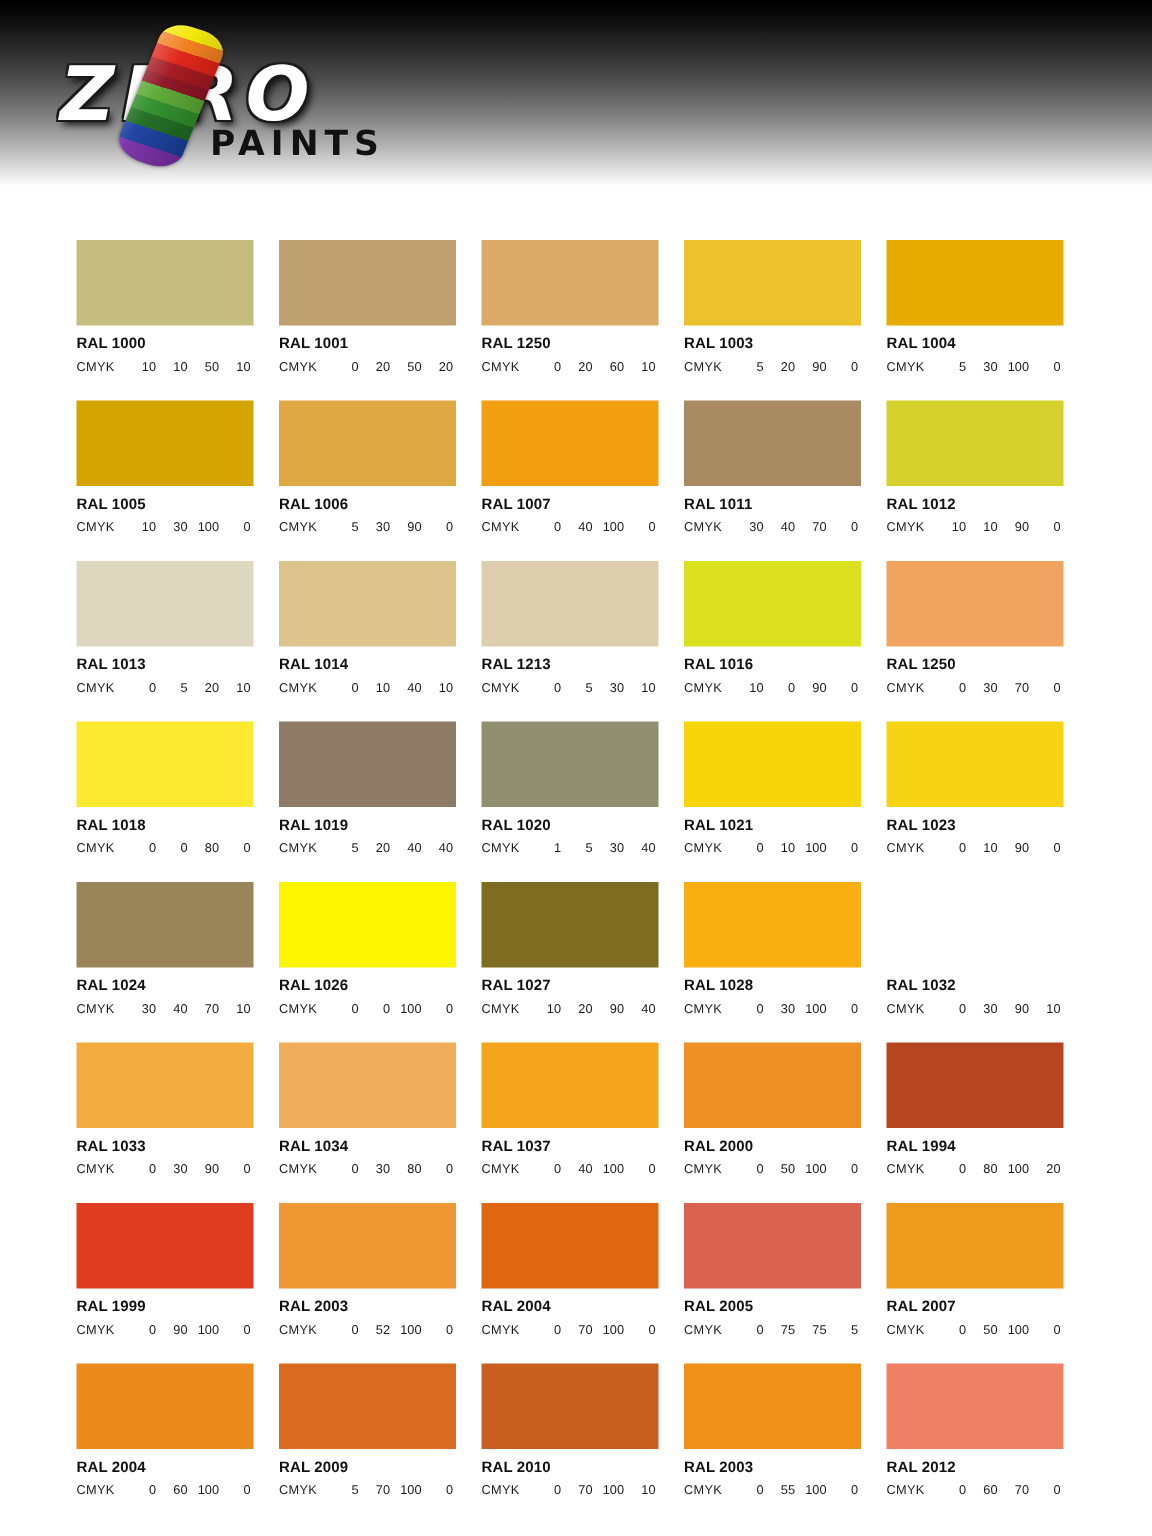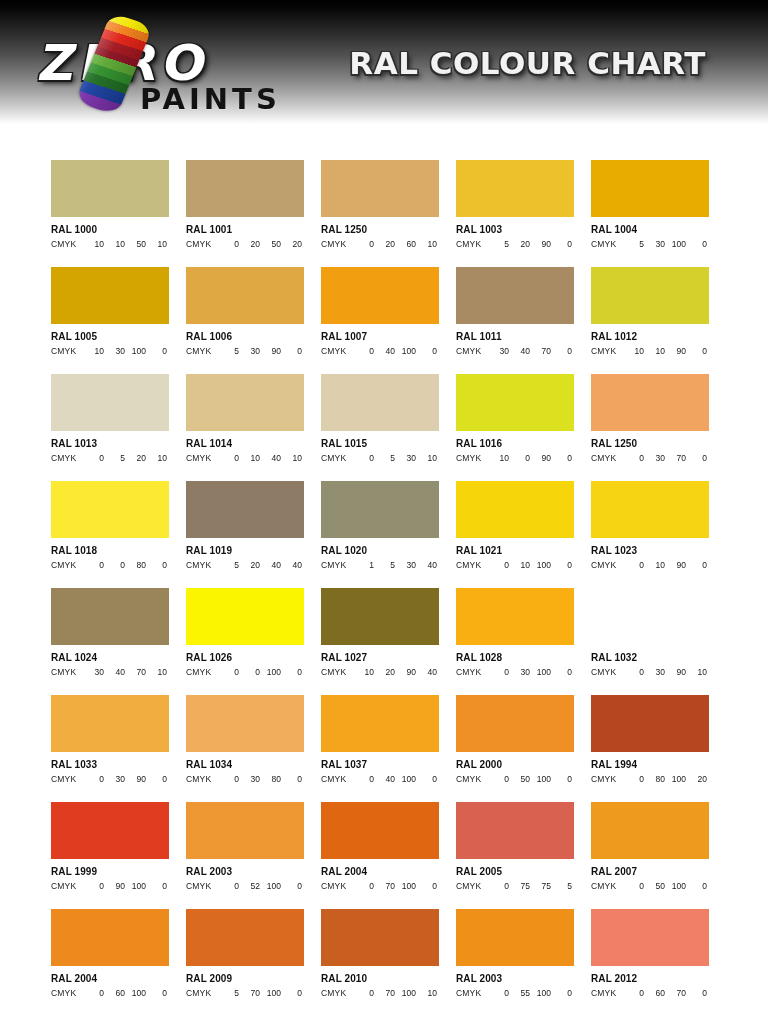--- a/index.html
+++ b/index.html
@@ -106,21 +106,21 @@
        3px 3px 5px rgba(0,0,0,.8);
     z-index: 1;
     line-height: 1;
   }
 
   .paints-text {
     position: absolute;
     left: 104px;
     top: 69px;
     font-family: "DejaVu Sans", sans-serif;
-    font-size: 29px;
+    font-size: 23px;
     font-weight: bold;
     letter-spacing: 4px;
     color: #121212;
     z-index: 3;
     line-height: 1;
     text-shadow: 0 1px 0 rgba(255,255,255,.25);
   }
 
   
   .header-title {
@@ -208,21 +208,20 @@
 <div class="page">
 
   <div class="header">
 
     <div class="logo-wrap">
       <div class="zero-text">ZERO</div>
       <div class="ribbon"></div>
       <div class="paints-text">PAINTS</div>
     </div>
 
-    <div class="header-title">RAL COLOUR CHART</div>
   </div>
 
   <div class="grid">
       <div class="cell">
         <div class="swatch" style="background: rgb(197, 189, 127);"></div>
         <div class="ral-name">RAL 1000</div>
         <div class="cmyk-row">
           <span class="cmyk-label">CMYK</span>
           <span class="cmyk-vals">
             <span class="cmyk-v">10</span>
@@ -370,21 +369,21 @@
           <span class="cmyk-vals">
             <span class="cmyk-v">0</span>
             <span class="cmyk-v">10</span>
             <span class="cmyk-v">40</span>
             <span class="cmyk-v">10</span>
           </span>
         </div>
       </div>
       <div class="cell">
         <div class="swatch" style="background: rgb(221, 207, 174);"></div>
-        <div class="ral-name">RAL 1015</div>
+        <div class="ral-name">RAL 1213</div>
         <div class="cmyk-row">
           <span class="cmyk-label">CMYK</span>
           <span class="cmyk-vals">
             <span class="cmyk-v">0</span>
             <span class="cmyk-v">5</span>
             <span class="cmyk-v">30</span>
             <span class="cmyk-v">10</span>
           </span>
         </div>
       </div>

